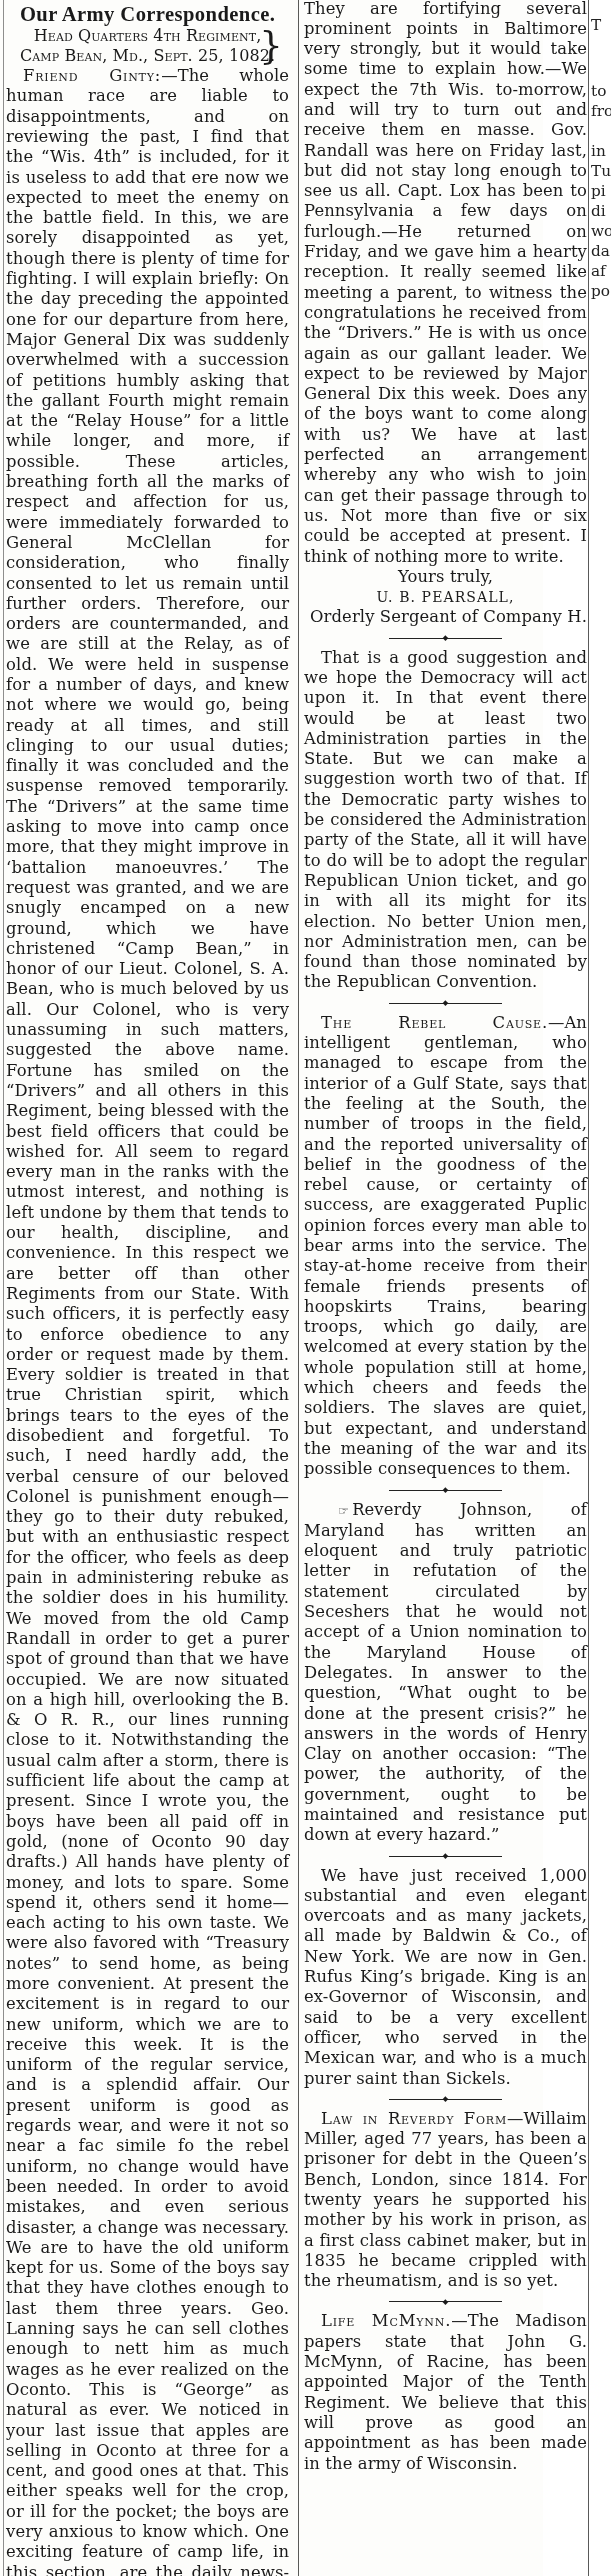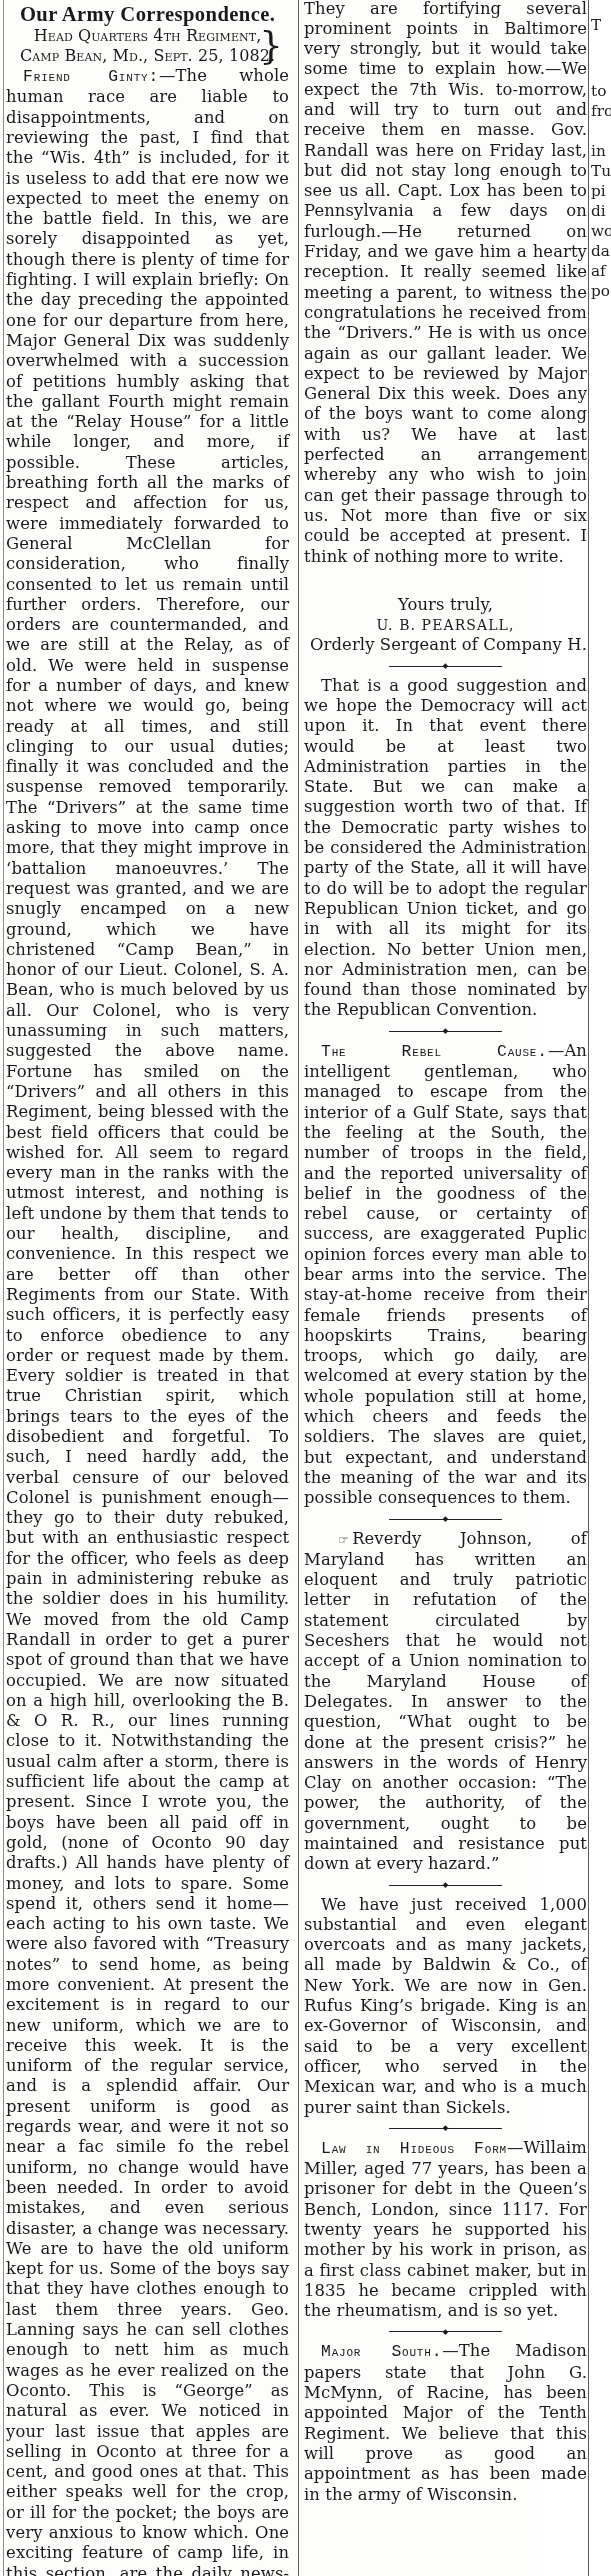--- a/index.html
+++ b/index.html
@@ -13,22 +13,22 @@
   .rule-mid { position: absolute; left: 298px; top: 0; width: 0.8px; height: 2576px; background: #222; opacity: .75; }
   .rule-right { position: absolute; left: 588px; top: 0; width: 0.8px; height: 2576px; background: #222; opacity: .75; }
   .edge-col { position: absolute; left: 591px; top: 0; width: 20px; height: 2576px; overflow: hidden; font-size: 15.3px; color: #222; line-height: 20px; }
   .col { position: absolute; top: 0; width: 283px; font-size: 16.4px; line-height: 20.3px; text-align: justify; letter-spacing: 0.1px; }
   .col.c1 { left: 6.1px; }
   .col.c2 { left: 304px; }
   .masthead { text-align: center; font-weight: bold; font-size: 20.6px; line-height: 23px; margin-top: 3.1px; font-family: "Liberation Serif", serif; letter-spacing: 0.4px; }
   .dateline { text-align: center; font-size: 16px; line-height: 20px; font-variant: small-caps; position: relative; }
   .dateline .brace { position: absolute; right: 6.1px; top: 0; font-size: 37px; line-height: 40px; font-variant: normal; }
   p { margin: 0; text-indent: 17px; }
-  .sc { font-variant: small-caps; letter-spacing: 0.8px; font-family: Liberation Mono, monospace; }
-  .sig-close { text-align: center; text-indent: 0; margin-top: 28px; }
+  .sc { font-variant: small-caps; letter-spacing: 0.8px; }
+  .sig-close { text-align: center; text-indent: 0; }
   .sig-name { text-align: center; text-indent: 0; font-size: 14px; letter-spacing: 1.1px; }
   .sig-title { text-align: right; text-indent: 0; }
   .divider { height: 13.8px; position: relative; margin: 3.1px 0; }
   .divider::before { content: ""; position: absolute; left: 30%; right: 30%; top: 6.9px; height: 0.8px; background: #222; }
   .divider::after { content: "\25C6"; position: absolute; left: 50%; top: 0; transform: translateX(-50%); font-size: 7.6px; line-height: 13.8px; }
   .hand-icon { display: inline-block; font-size: 12.2px; margin-right: 3.1px; }
 </style>
 </head>
 <body>
 
@@ -60,24 +60,24 @@
 
     <p><span class="sc">The Rebel Cause.</span><span>—An intelligent gentleman, who managed to escape from the interior of a Gulf State, says that the feeling at the South, the number of troops in the field, and the reported universality of belief in the goodness of the rebel cause, or certainty of success, are exaggerated Puplic opinion forces every man able to bear arms into the service. The stay-at-home receive from their female friends presents of hoopskirts Trains, bearing troops, which go daily, are welcomed at every station by the whole population still at home, which cheers and feeds the soldiers. The slaves are quiet, but expectant, and understand the meaning of the war and its possible consequences to them.</span></p>
     <div class="divider"></div>
 
     <p><span class="hand-icon">☞</span><span>Reverdy Johnson, of Maryland has written an eloquent and truly patriotic letter in refutation of the statement circulated by Seceshers that he would not accept of a Union nomination to the Maryland House of Delegates. In answer to the question, “What ought to be done at the present crisis?” he answers in the words of Henry Clay on another occasion: “The power, the authority, of the government, ought to be maintained and resistance put down at every hazard.”</span></p>
     <div class="divider"></div>
 
     <p>We have just received 1,000 substantial and even elegant overcoats and as many jackets, all made by Baldwin &amp; Co., of New York. We are now in Gen. Rufus King’s brigade. King is an ex-Governor of Wisconsin, and said to be a very excellent officer, who served in the Mexican war, and who is a much purer saint than Sickels.</p>
     <div class="divider"></div>
 
-    <p><span class="sc">Law in Hideous Form</span><span>—Willaim Miller, aged 77 years, has been a prisoner for debt in the Queen’s Bench, London, since 1117. For twenty years he supported his mother by his work in prison, as a first class cabinet maker, but in 1835 he became crippled with the rheumatism, and is so yet.</span></p>
+    <p><span class="sc">Law in Reverdy Form</span><span>—Willaim Miller, aged 77 years, has been a prisoner for debt in the Queen’s Bench, London, since 1814. For twenty years he supported his mother by his work in prison, as a first class cabinet maker, but in 1835 he became crippled with the rheumatism, and is so yet.</span></p>
     <div class="divider"></div>
 
-    <p><span class="sc">Major South.</span><span>—The Madison papers state that John G. McMynn, of Racine, has been appointed Major of the Tenth Regiment. We believe that this will prove as good an appointment as has been made in the army of Wisconsin.</span></p>
+    <p><span class="sc">Life McMynn.</span><span>—The Madison papers state that John G. McMynn, of Racine, has been appointed Major of the Tenth Regiment. We believe that this will prove as good an appointment as has been made in the army of Wisconsin.</span></p>
 
   </div>
 
   <div class="edge-col">
     <div style="height:15.3px"></div>
     <div>T</div>
     <div style="height:46px"></div>
     <div>to</div>
     <div>fro</div>
     <div style="height:20px"></div>

